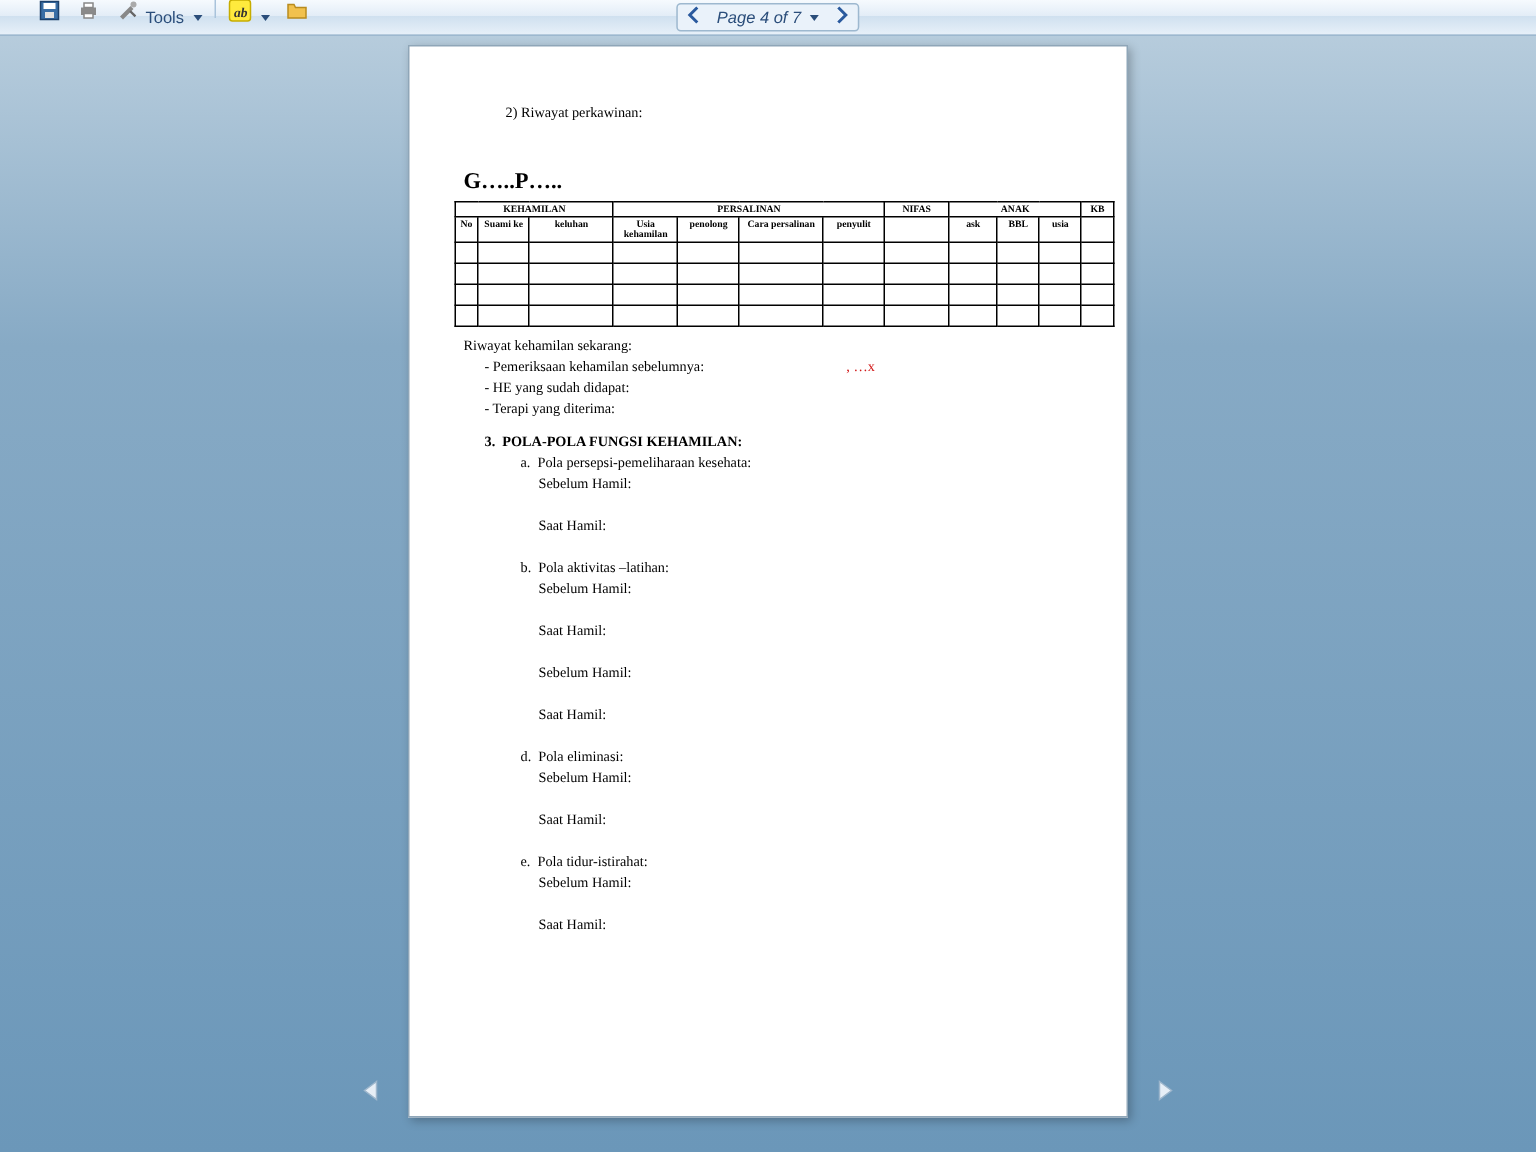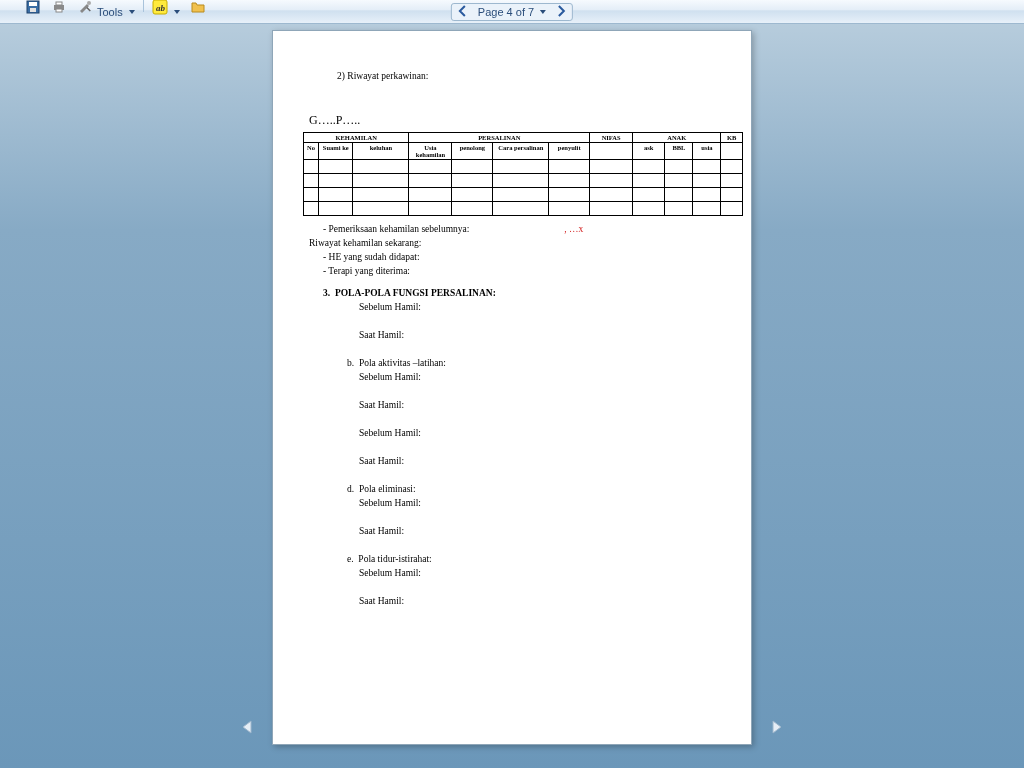--- a/index.html
+++ b/index.html
@@ -22,21 +22,21 @@
   .toolbar-left { display:flex; align-items:flex-start; padding-left:20px; }
   .toolbar-center { position:absolute; left:50%; transform:translateX(-50%); display:flex; align-items:center; }
   .toolbar-right { margin-left:auto; display:flex; align-items:center; padding-right:4px; }
   .tbtn { display:flex; align-items:center; padding:2px 4px; border:1px solid transparent; border-radius:3px; cursor:pointer; gap:4px; }
   .sep { width:1px; height:16px; background:#a9c3db; margin:0 3px; }
   .drop-arrow { display:inline-block; width:0; height:0; border-left:3px solid transparent; border-right:3px solid transparent; border-top:4px solid #2a4d7a; margin-left:2px; }
   .icon { width:16px; height:26px; display:inline-block; }
 
   
   .pager {
-    display:flex; align-items:center; background:#eaf2fa; border:1px solid #9db8cf; border-radius:3px; padding:1px 2px;
+    display:flex; align-items:center; background:#eaf2fa; border:1px solid #9db8cf; border-radius:3px; padding:1px 2px;font-style:italic;
   }
   .pager-btn { cursor:pointer; padding:0 4px; color:#2a4d7a; }
   .pager-text { padding: 0 6px; cursor:pointer; display:flex; align-items:center; gap:4px; color:#2a4d7a;}
 
   
   .viewer {
     height: calc(100% - 24px);
     display:flex; justify-content:center; align-items:flex-start;
     overflow:hidden;
   }
@@ -55,21 +55,21 @@
   }
   .page p { margin: 0 0 4px 0; }
   .num-item { padding-left: 28px; }
   .sub-item { padding-left: 38px; margin-top:8px; }
   .sub-body { padding-left: 50px; }
   .spacer { height: 14px; }
   .section-title { font-weight:bold; }
   .annot { color: #d11919; }
 
   
-  .gp { margin-top:6px; margin-bottom:2px; font-size:12px; }
+  .gp { margin-top:6px; margin-bottom:2px; font-size:15px;font-weight:bold; }
   table.form-table {
     border-collapse: collapse;
     width: 440px;
     font-size: 6.5px;
     margin-left:-6px;
   }
   table.form-table th, table.form-table td {
     border: 1px solid #000;
     padding: 1px 1px;
     text-align:center;
@@ -244,36 +244,37 @@
             <td></td>
             <td></td>
             <td></td>
             <td></td>
             <td></td>
           </tr>
     </tbody>
       </table>
 
     <div style="height:8px"></div>
+    <p>Riwayat kehamilan sekarang:</p>
     <p class="" style="padding-left:14px;">
       <span>-    Pemeriksaan kehamilan sebelumnya:</span>
       <span style="display:inline-block; width:90px"></span>
       <span class="annot">, …x</span>
     </p>
-    <p>Riwayat kehamilan sekarang:</p>
     <p style="padding-left:14px;">-    HE yang sudah didapat:</p>
     <p style="padding-left:14px;">-    Terapi yang diterima:</p>
 
     <div style="height:8px"></div>
     <p style="padding-left:14px;">
-      <span class="section-title">3.</span>&nbsp;&nbsp;<span class="section-title">POLA-POLA FUNGSI PERSALINAN:</span>
+      <span class="section-title">3.</span>&nbsp;&nbsp;<span class="section-title">POLA-POLA FUNGSI KEHAMILAN:</span>
     </p>
 
     <div id="items-container">
         <div>
+          <p class="sub-item">a.&nbsp;&nbsp;Pola persepsi-pemeliharaan kesehata:</p>
           <p class="sub-body">Sebelum Hamil:</p>
           <div class="spacer"></div>
           <p class="sub-body">Saat Hamil:</p>
           <div class="spacer"></div>
         </div>
         <div>
           <p class="sub-item">b.&nbsp;&nbsp;Pola aktivitas –latihan:</p>
           <p class="sub-body">Sebelum Hamil:</p>
           <div class="spacer"></div>
           <p class="sub-body">Saat Hamil:</p>

